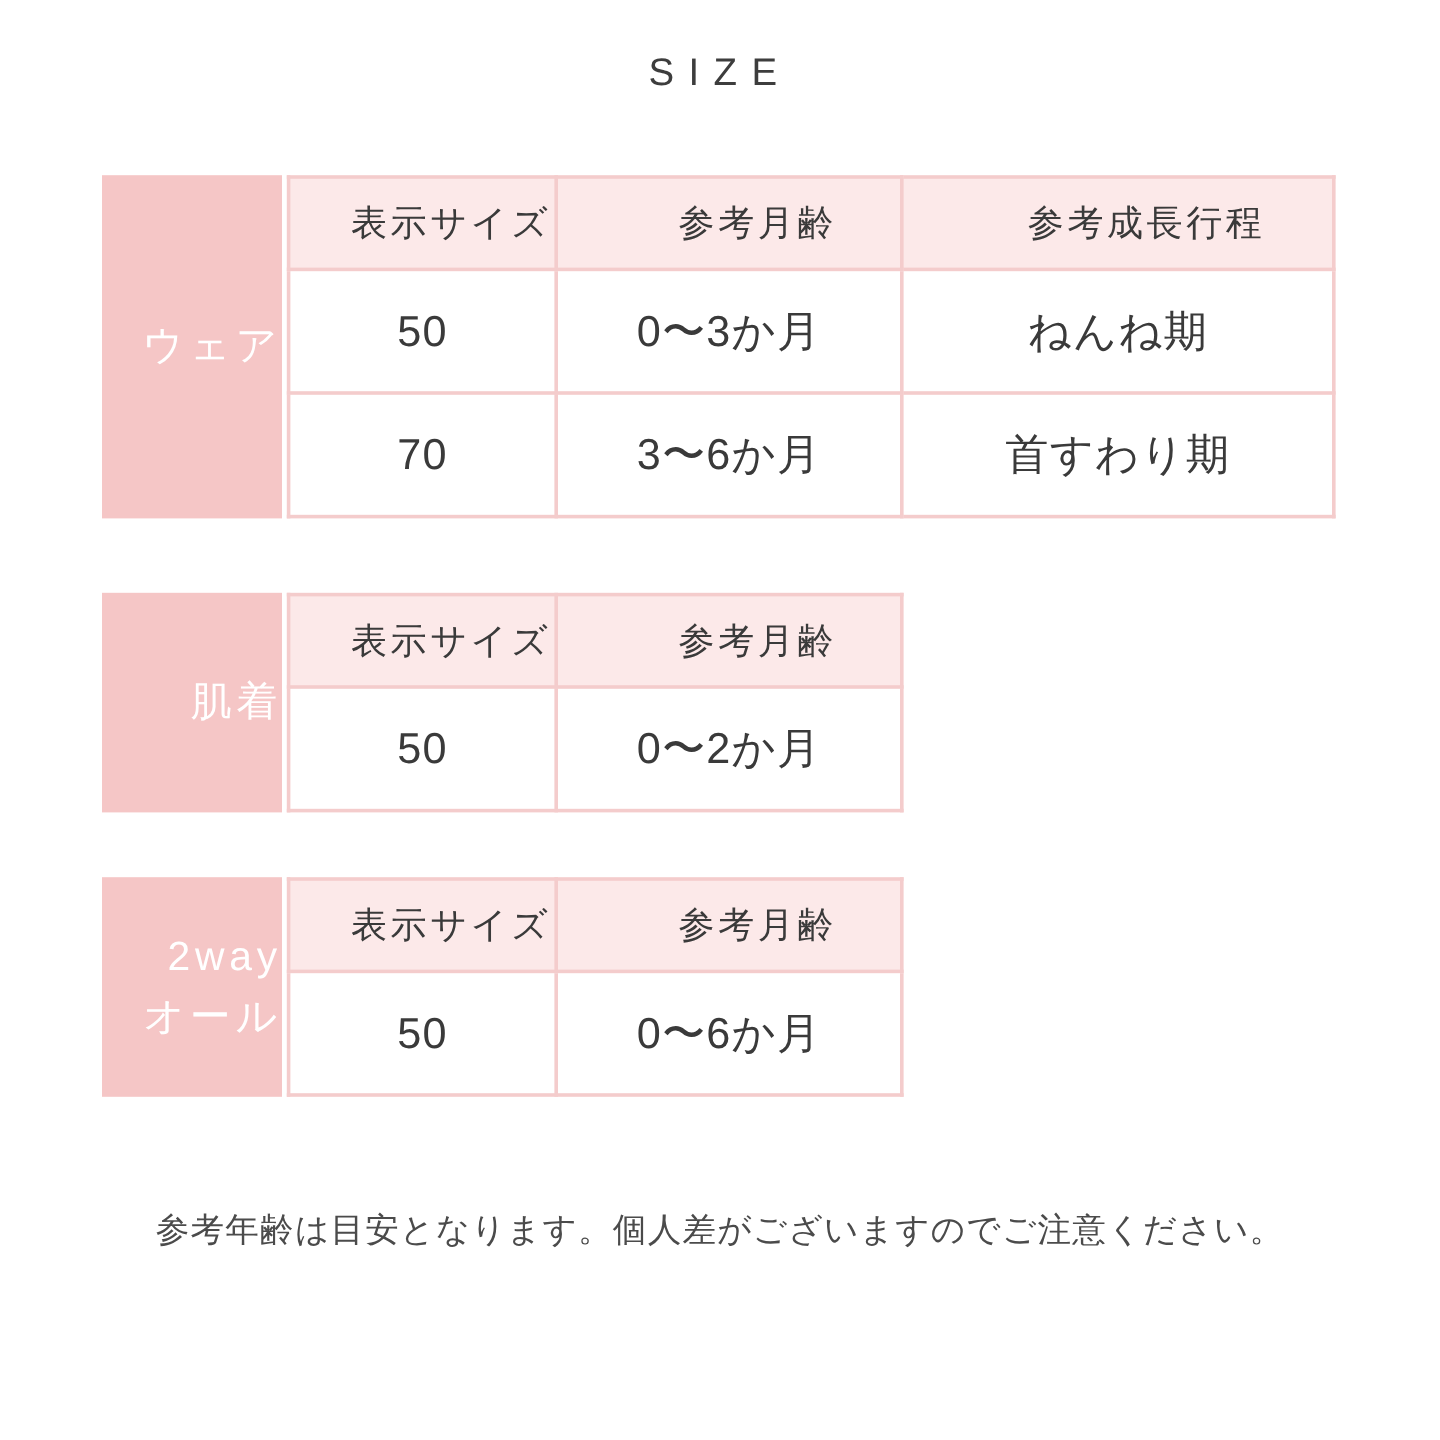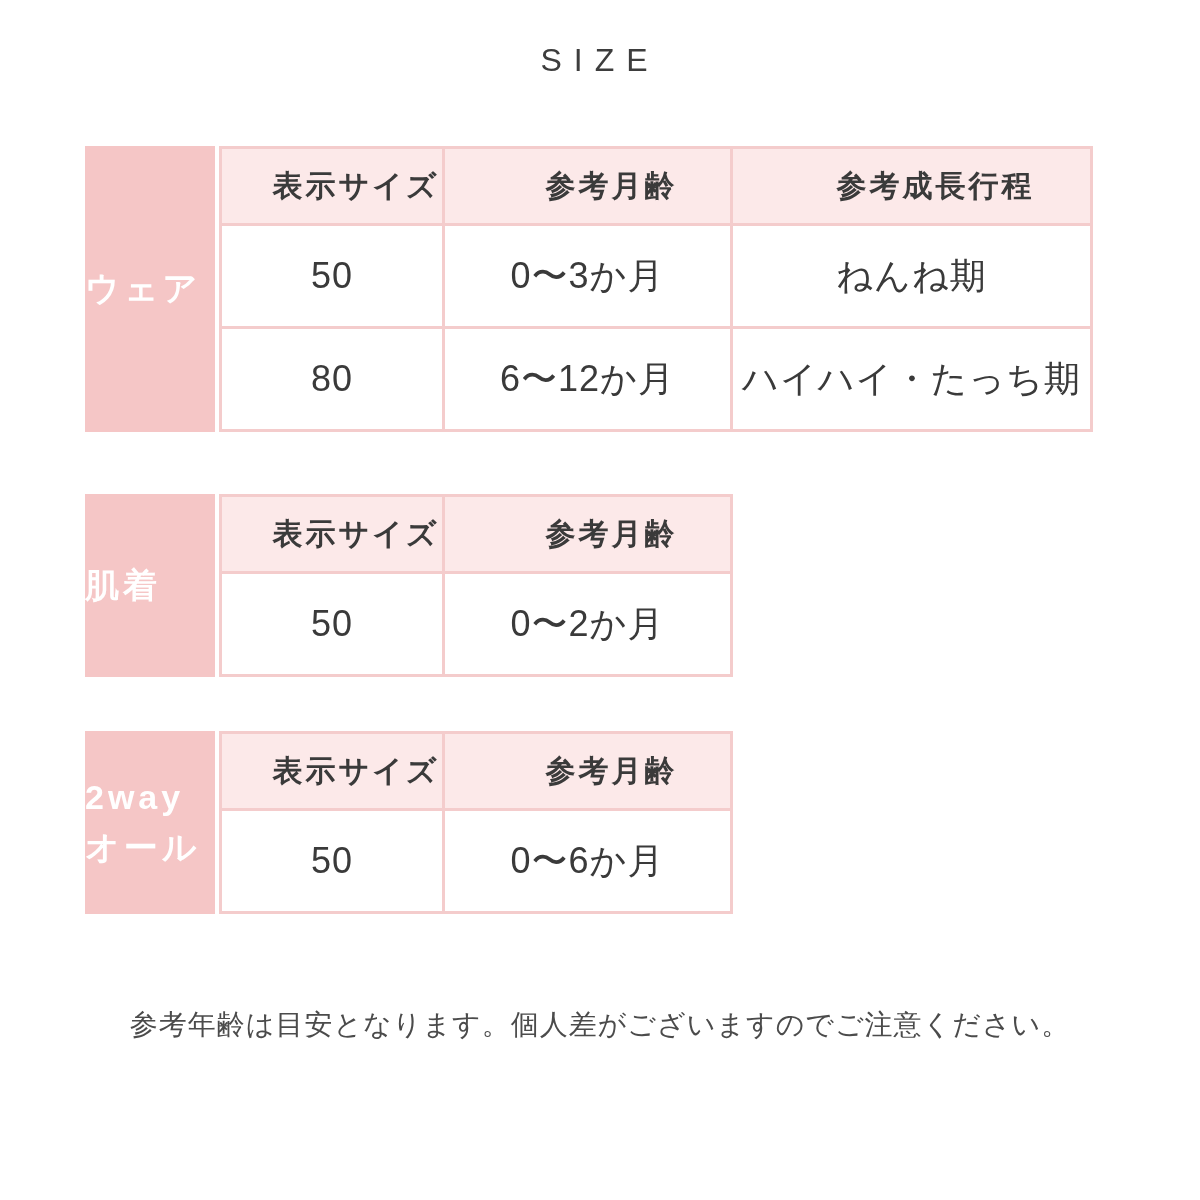--- a/index.html
+++ b/index.html
@@ -11,31 +11,31 @@
     font-family:"Liberation Sans","DejaVu Sans",sans-serif; color:var(--text);}
   .page-title{
     margin-top:42px; text-align:center; font-size:32px; font-weight:400;
     letter-spacing:12px; color:#3d3d3d;
   }
   .block{display:flex; margin-left:85px;}
   .block-wear{margin-top:67px;}
   .block-underwear{margin-top:62px;}
   .block-2way{margin-top:54px;}
   .label-col{
-    width:130px; background:var(--label-bg); color:var(--label-text);
-    display:flex; flex-direction:column; align-items:flex-start; justify-content:center;
-    font-size:34px; font-weight:bold; letter-spacing:4px; line-height:1.45;
+    width:150px; background:var(--label-bg); color:var(--label-text);
+    display:flex; flex-direction:column; align-items:flex-end; justify-content:center;
+    font-size:34px; font-weight:normal; letter-spacing:4px; line-height:1.45;
     margin-right:4px; text-align:center;
   }
   table{border-collapse:collapse; table-layout:fixed;}
   th,td{
     border:3px solid var(--grid-border); text-align:center; vertical-align:middle;
     color:var(--text);
   }
-  th{background:var(--header-bg); height:77px; font-size:30px; font-weight:700; letter-spacing:3px;padding-left:48px;}
+  th{background:var(--header-bg); height:77px; font-size:30px; font-weight:400; letter-spacing:3px;padding-left:48px;}
   td{background:#ffffff; height:103px; font-size:36px; letter-spacing:1px;}
   .col-size{width:223px;}
   .col-age{width:288px;}
   .col-stage{width:360px;}
   .footnote{
     margin-top:92px; text-align:center; font-size:28px; color:#4b4b4b;
     letter-spacing:1px;
   }
 </style>
 </head>
@@ -55,23 +55,23 @@
         <th class="col-stage">参考成長行程</th>
       </tr>
     </thead>
     <tbody>
       <tr>
         <td>50</td>
         <td>0〜3か月</td>
         <td>ねんね期</td>
       </tr>
       <tr>
-        <td>80</td>
-        <td>6〜12か月</td>
-        <td>ハイハイ・たっち期</td>
+        <td>70</td>
+        <td>3〜6か月</td>
+        <td>首すわり期</td>
       </tr>
     </tbody>
   </table>
 </section>
 
 <section class="block block-underwear">
   <div class="label-col">
     <span>肌着</span>
   </div>
   <table>

